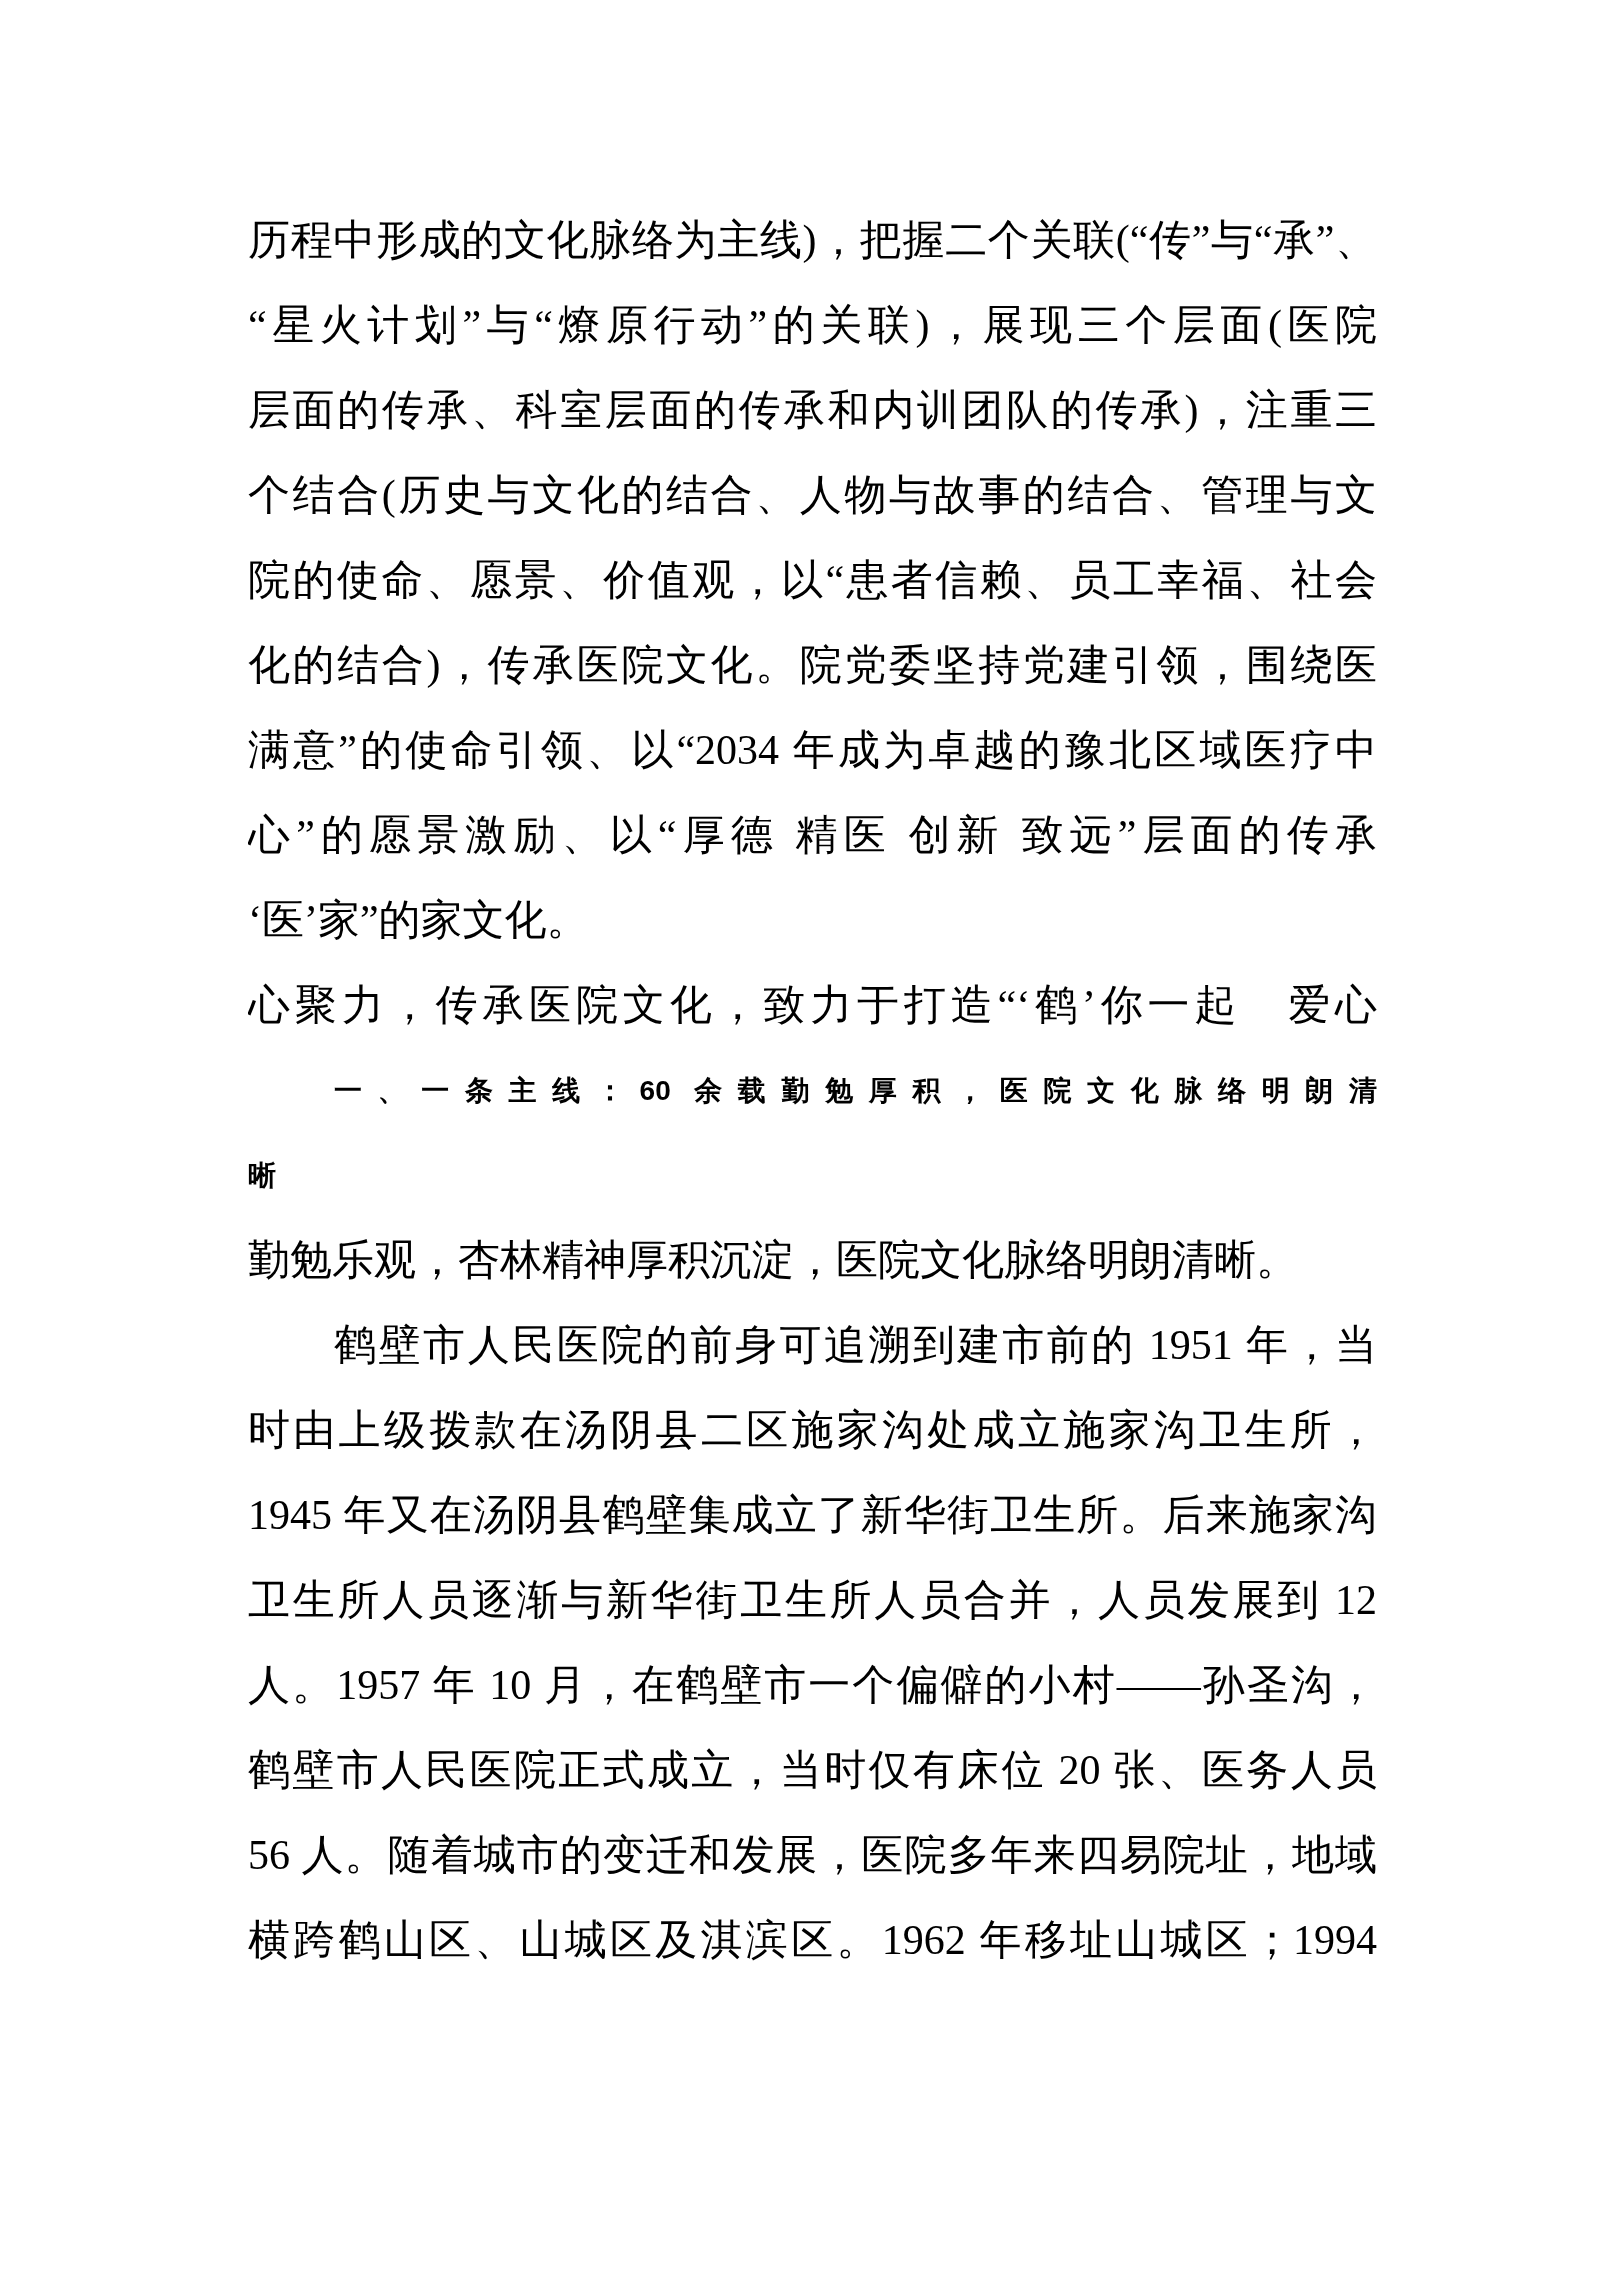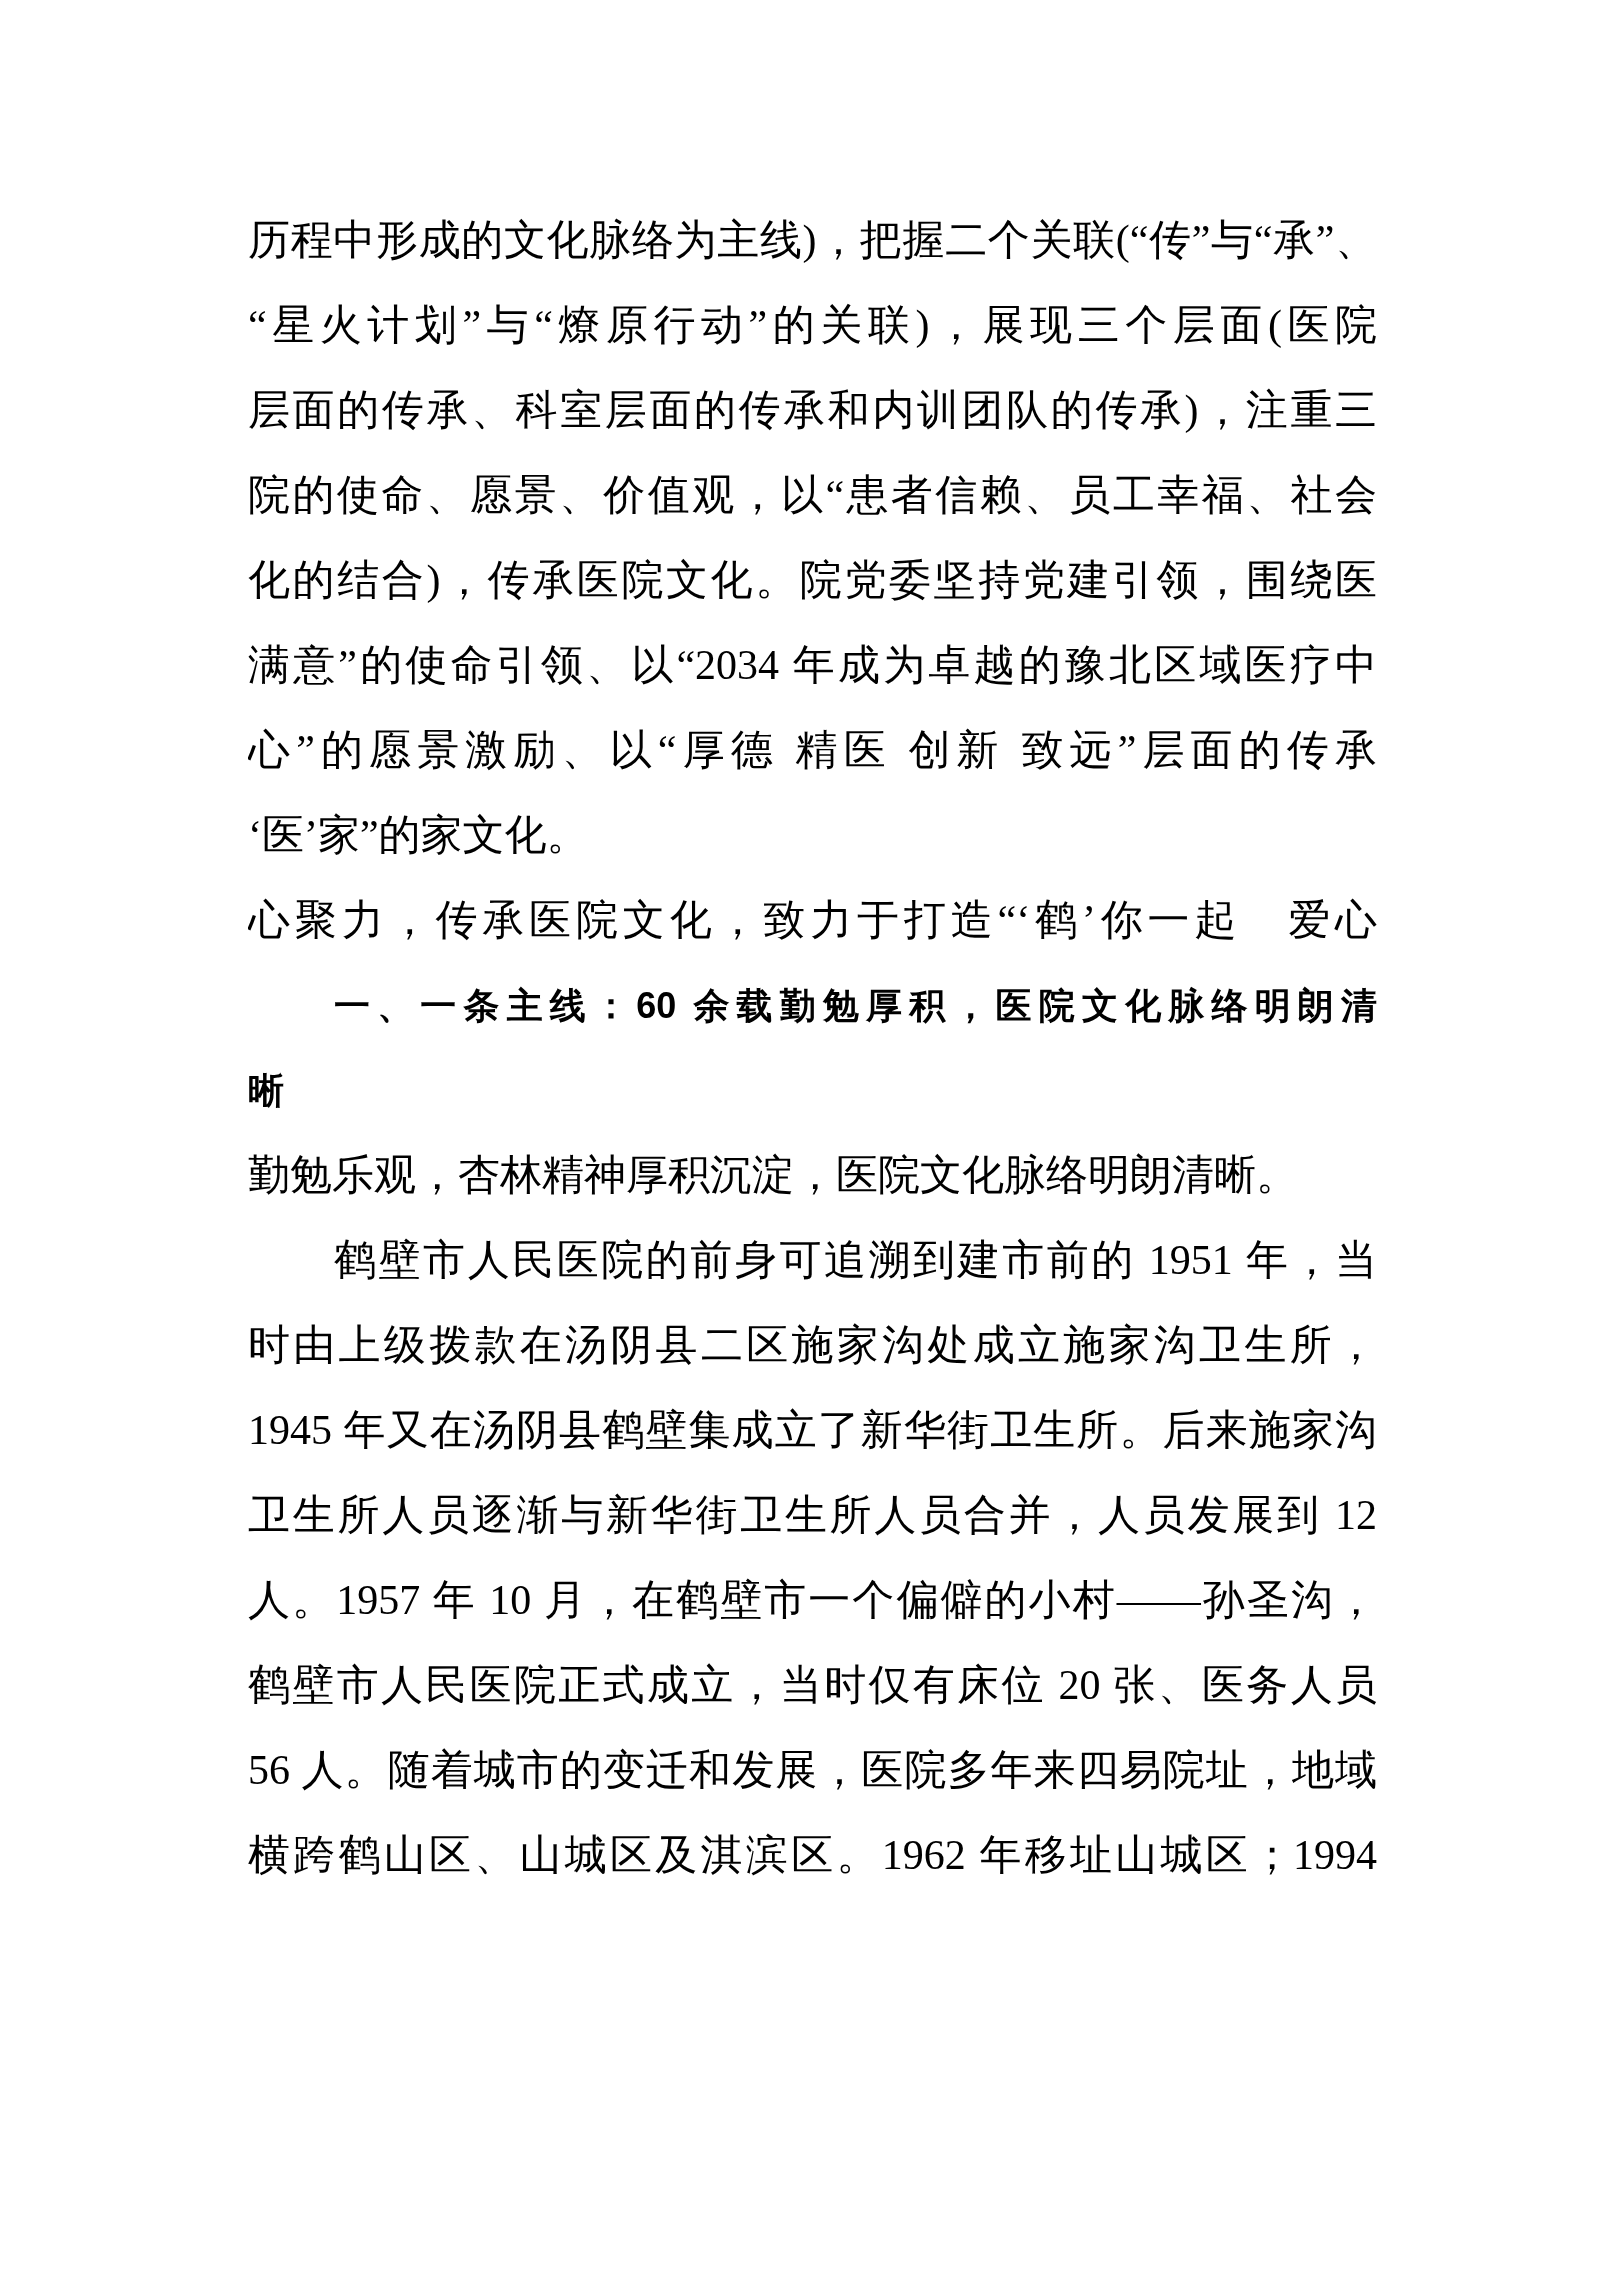--- a/index.html
+++ b/index.html
@@ -42,31 +42,32 @@
   .line.plain {
     text-align: left;
     text-align-last: left;
   }
   .line.indent {
     padding-left: 86px;
   }
   .line.heading {
     font-family: "Liberation Sans", sans-serif;
     font-weight: 700;
-    font-size: 36px;
+    font-size: 28px;
   }
 </style>
 </head>
 <body>
 
 <div class="page">
   <div class="text-block" id="text-block">
       <div class="line justify">历程中形成的文化脉络为主线)，把握二个关联(“传”与“承”、</div>
       <div class="line justify">“星火计划”与“燎原行动”的关联)，展现三个层面(医院</div>
       <div class="line justify">层面的传承、科室层面的传承和内训团队的传承)，注重三</div>
+      <div class="line justify">个结合(历史与文化的结合、人物与故事的结合、管理与文</div>
       <div class="line justify">院的使命、愿景、价值观，以“患者信赖、员工幸福、社会</div>
       <div class="line justify">化的结合)，传承医院文化。院党委坚持党建引领，围绕医</div>
       <div class="line justify">满意”的使命引领、以“2034 年成为卓越的豫北区域医疗中</div>
       <div class="line justify">心”的愿景激励、以“厚德 精医 创新 致远”层面的传承</div>
       <div class="line plain">‘医’家”的家文化。</div>
       <div class="line justify">心聚力，传承医院文化，致力于打造“‘鹤’你一起　爱心</div>
       <div class="line justify indent heading">一、一条主线：60 余载勤勉厚积，医院文化脉络明朗清</div>
       <div class="line plain heading">晰</div>
       <div class="line plain">勤勉乐观，杏林精神厚积沉淀，医院文化脉络明朗清晰。</div>
       <div class="line justify indent">鹤壁市人民医院的前身可追溯到建市前的 1951 年，当</div>

